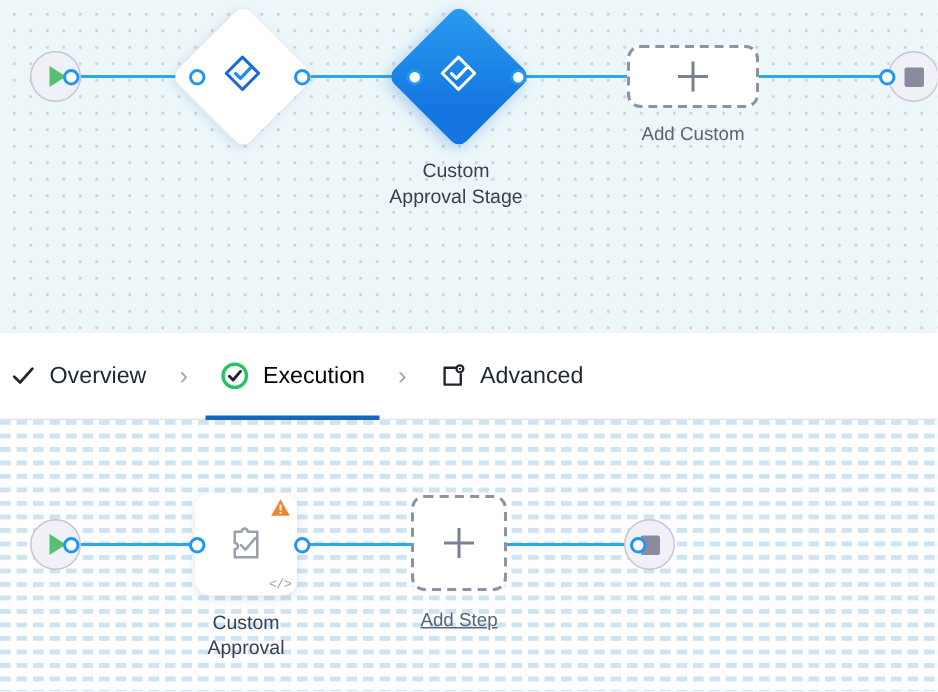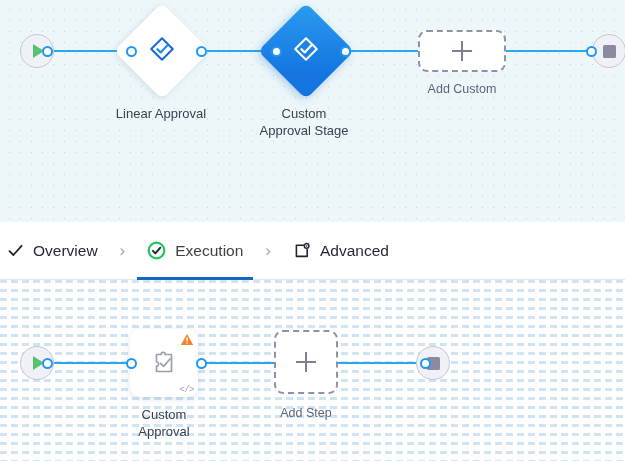--- a/index.html
+++ b/index.html
@@ -47,21 +47,21 @@
     box-sizing: border-box;
     padding: 0 3px;
     cursor: pointer;
     position: relative;
   }
   .tab-label {
     font-size: 15.5px;
     color: #1f2733;
     white-space: nowrap;
   }
-  .tab.active .tab-label { color: #404040; }
+  .tab.active .tab-label { color: #000000; }
   .tab.active::after {
     content: "";
     position: absolute;
     left: -7px; right: -7px;
     bottom: 0;
     height: 3px;
     background: #1765c0;
   }
   .tab-sep {
     color: #9aa6b5;
@@ -255,21 +255,20 @@
   <div class="port" style="left:126px; top:45.5px;"></div>
   <div class="diamond plain" style="left:128px; top:17px;">
     <span class="glyph">
       <svg width="28" height="28" viewBox="0 0 28 28" fill="none">
         <path d="M14 3.2 L24.8 14 L14 24.8 L3.2 14 Z" stroke="#1769d6" stroke-width="2" fill="none" stroke-linejoin="round"></path>
         <path d="M9.4 14.2 L12.7 17.4 L19.2 10.6" stroke="#1b8ff0" stroke-width="2.2" fill="none" stroke-linecap="round" stroke-linejoin="round"></path>
       </svg>
     </span>
   </div>
   <div class="port" style="left:196px; top:45.5px;"></div>
-  <div class="node-label" style="left:97px; top:105px; width:128px;">Linear Approval</div>
 
   <div class="port" style="left:271px; top:45.5px;"></div>
   <div class="diamond selected" style="left:272px; top:17px;">
     <span class="glyph">
       <svg width="28" height="28" viewBox="0 0 28 28" fill="none">
         <path d="M14 3.2 L24.8 14 L14 24.8 L3.2 14 Z" stroke="#ffffff" stroke-width="2" fill="none" stroke-linejoin="round"></path>
         <path d="M9.4 14.2 L12.7 17.4 L19.2 10.6" stroke="#ffffff" stroke-width="2.2" fill="none" stroke-linecap="round" stroke-linejoin="round"></path>
       </svg>
     </span>
   </div>
@@ -353,19 +352,19 @@
     </span>
     <span class="code-badge">&lt;/&gt;</span>
   </div>
   <div class="port" style="left:196px; top:77.5px;"></div>
   <div class="node-label" style="left:100px; top:126px; width:128px;">Custom
 Approval</div>
 
   <div class="addbox" style="left:274px; top:50px; width:64px; height:64px;">
     <span class="plus"></span>
   </div>
-  <div class="sub-label" style="left:256px; top:126px; width:100px;">Add Step</div>
+  <div class="sub-label" style="left:256px; top:126px; width:100px;text-decoration:underline;">Add Step</div>
 
   <div class="port" style="left:420px; top:77.5px;"></div>
   <div class="terminal" style="left:416px; top:66px;">
     <div class="stop-sq"></div>
   </div>
 </div>
 
 </body></html>

